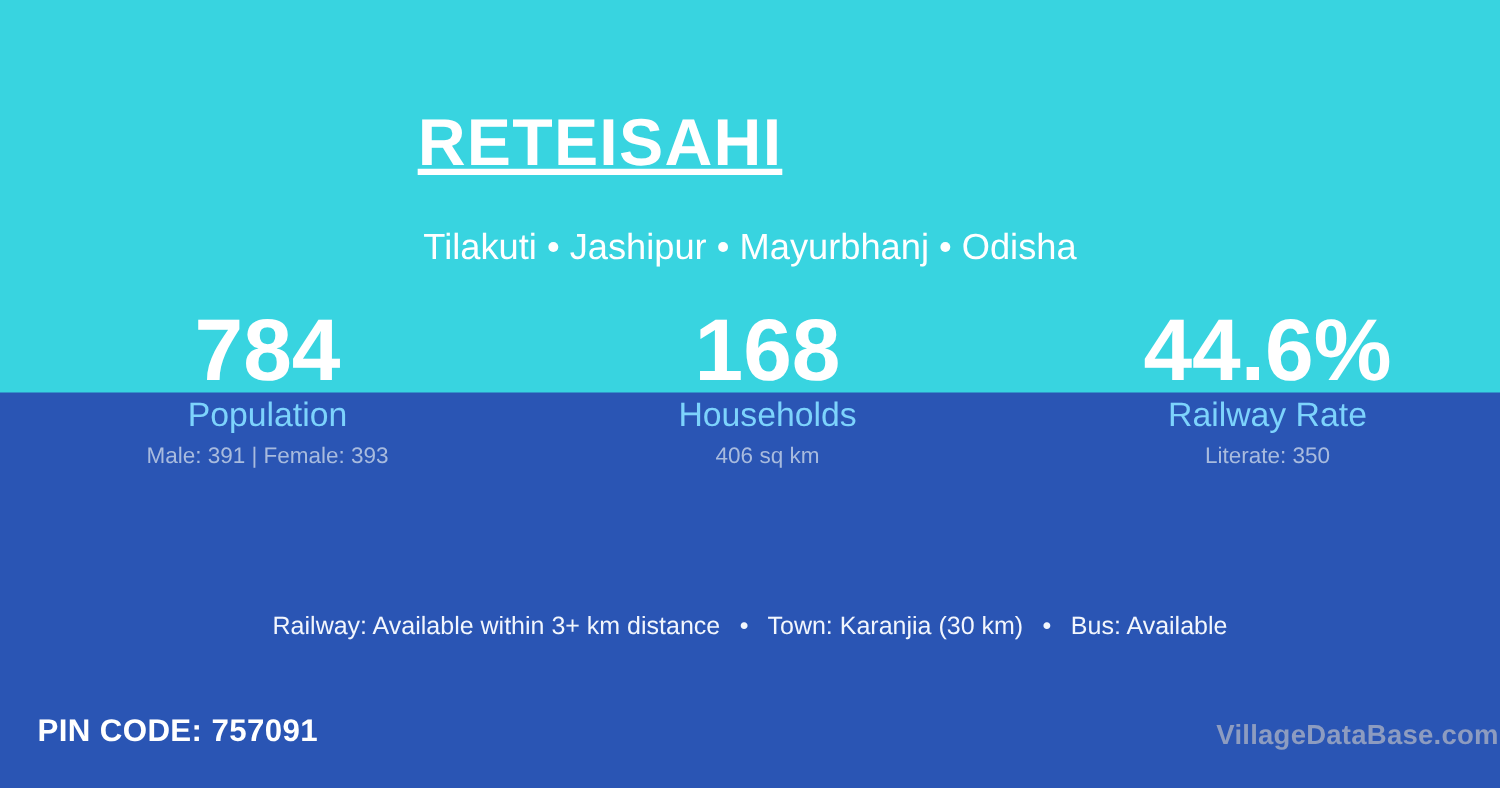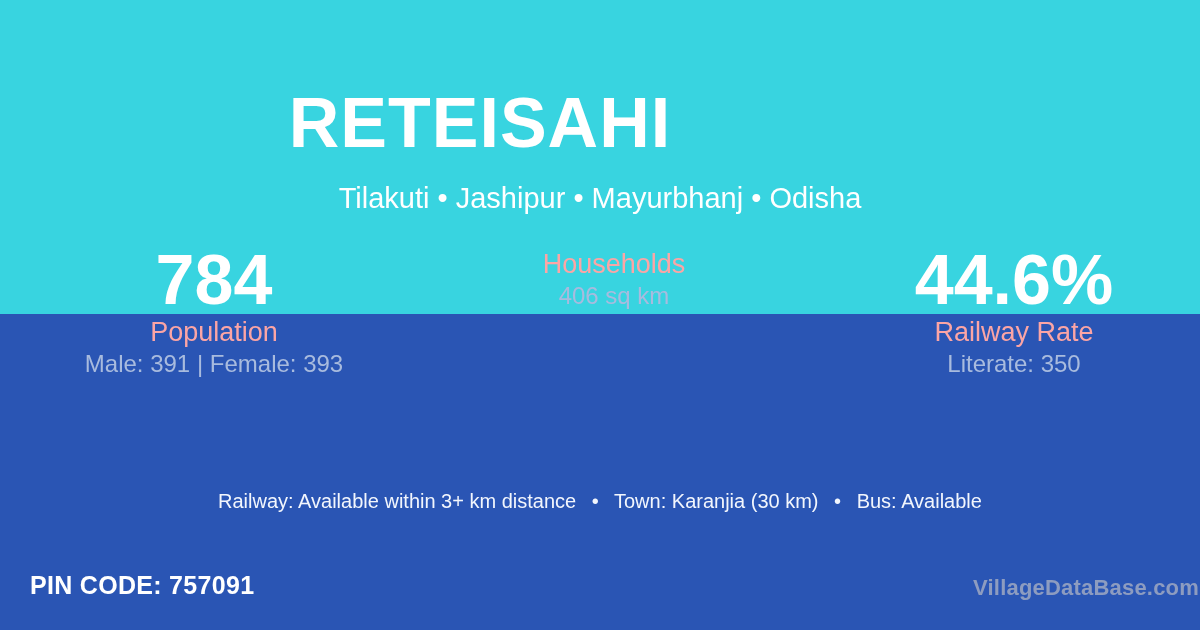--- a/index.html
+++ b/index.html
@@ -38,29 +38,30 @@
   .header {
     position: absolute;
     left: 0;
     top: 0;
     width: 1200px;
     text-align: center;
   }
   .village-title {
     margin: 0;
     padding: 0;
-    font-size: 70px;
+    font-size: 53px;
     line-height: 1;
     font-weight: bold;
     color: #ffffff;
     letter-spacing: 1px;
     position: absolute;
     top: 88px;
     left: 0;
     width: 960px;
+    text-decoration: underline;
   }
   .village-subtitle {
     position: absolute;
     top: 182px;
     left: 0;
     width: 1200px;
     font-size: 29px;
     line-height: 1.15;
     font-weight: normal;
     color: #ffffff;
@@ -87,26 +88,26 @@
     font-weight: bold;
     color: #ffffff;
     height: 68px;
   }
   .stat-label {
     display: block;
     margin-top: 2px;
     font-size: 27px;
     line-height: 32px;
     font-weight: normal;
-    color: #fca5a5;
+    color: #7dd3fc;
   }
   .stat-sub {
     display: block;
     margin-top: 5px;
-    font-size: 24px;
+    font-size: 18px;
     line-height: 22px;
     font-weight: normal;
     color: #a8bbde;
   }
 
   
   .amenities {
     position: absolute;
     left: 0;
     top: 488px;
@@ -167,20 +168,21 @@
 
   <div class="stats-row">
 
     <div class="stat">
       <span class="stat-value">784</span>
       <span class="stat-label">Population</span>
       <span class="stat-sub">Male: 391 | Female: 393</span>
     </div>
 
     <div class="stat">
+      <span class="stat-value">168</span>
       <span class="stat-label">Households</span>
       <span class="stat-sub">406 sq km</span>
     </div>
 
     <div class="stat">
       <span class="stat-value">44.6%</span>
       <span class="stat-label">Railway Rate</span>
       <span class="stat-sub">Literate: 350</span>
     </div>
 

